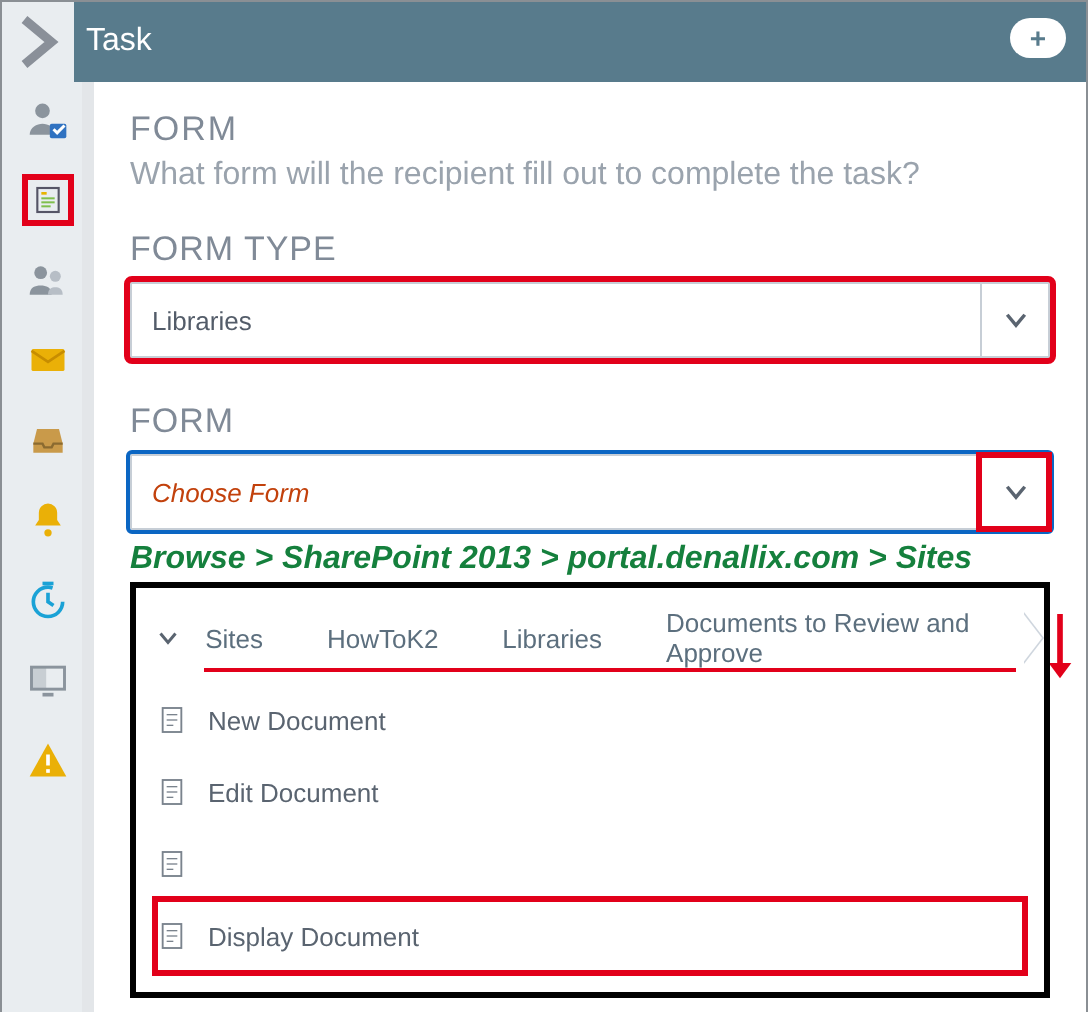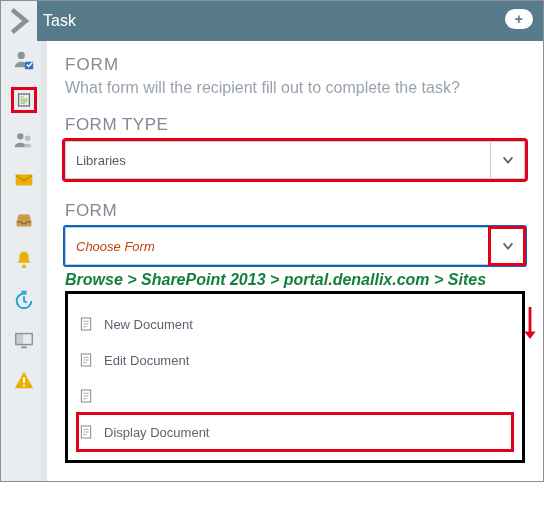--- a/index.html
+++ b/index.html
@@ -183,20 +183,32 @@
       </div>
 
       <svg class="arrow-down" viewBox="0 0 14 36">
         <line x1="7" y1="0" x2="7" y2="28" stroke="#e2001a" stroke-width="3"></line>
         <path d="M1 26l6 8 6-8z" fill="#e2001a"></path>
       </svg>
 
       <div class="annot-text">Browse &gt; SharePoint 2013 &gt; portal.denallix.com &gt; Sites</div>
 
       <div class="browser">
+        <div class="crumbbar" style="position:relative">
+          <span class="chev-left">
+            <svg width="12" height="12" viewBox="0 0 16 16">
+                <path d="M3 5l5 6 5-6" fill="none" stroke="#5a6470" stroke-width="2"></path>
+              </svg>
+          </span>
+          <span class="crumb first">Sites</span>
+          <span class="crumb">HowToK2</span>
+          <span class="crumb">Libraries</span>
+          <span class="crumb">Documents to Review and Approve</span>
+          <div class="crumb-underline" style="left:24px; width:406px"></div>
+        </div>
 
         <div class="doc-item">
           <svg width="16" height="16" viewBox="0 0 24 24">
               <rect x="5" y="3" width="14" height="18" fill="none" stroke="#7a838d" stroke-width="1.4"></rect>
               <line x1="8" y1="8" x2="16" y2="8" stroke="#7a838d"></line>
               <line x1="8" y1="12" x2="16" y2="12" stroke="#7a838d"></line>
               <line x1="8" y1="16" x2="13" y2="16" stroke="#7a838d"></line>
             </svg>
           <span>New Document</span>
         </div>

